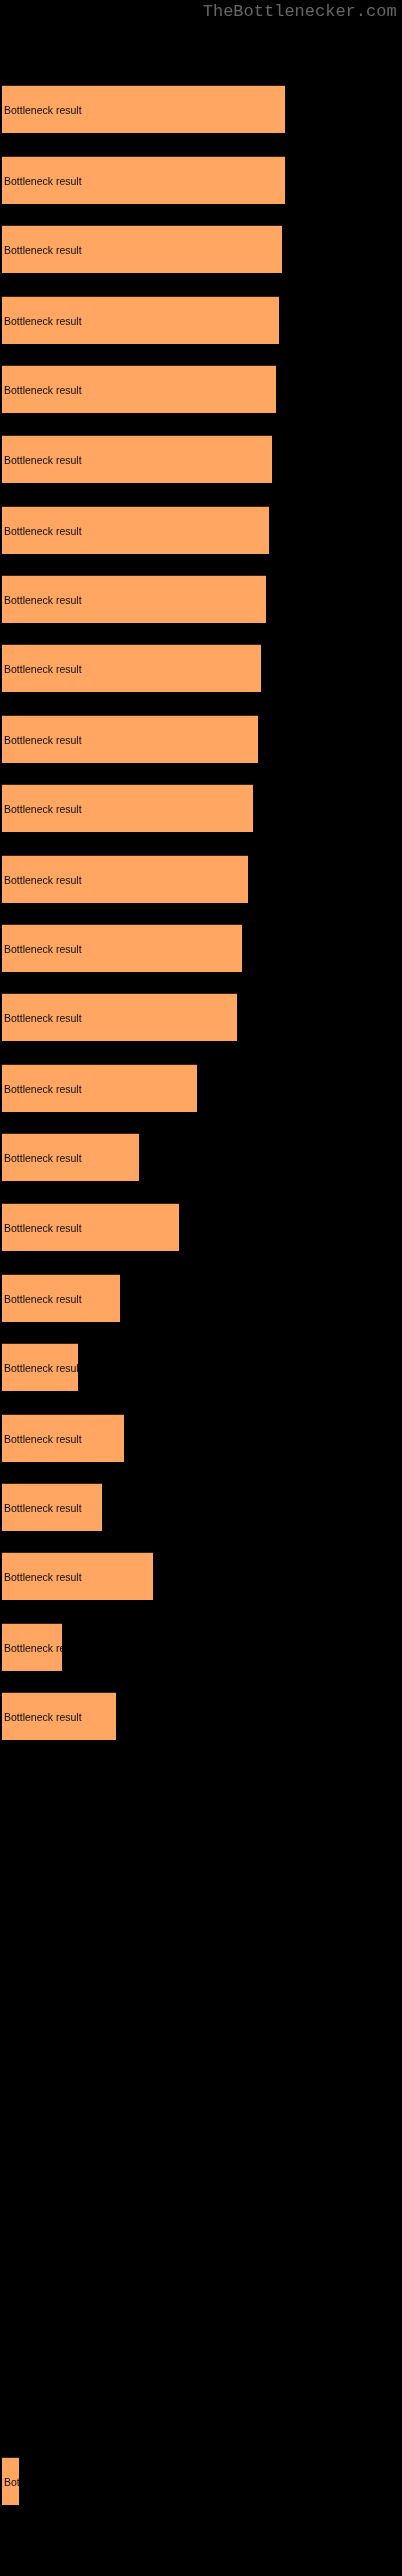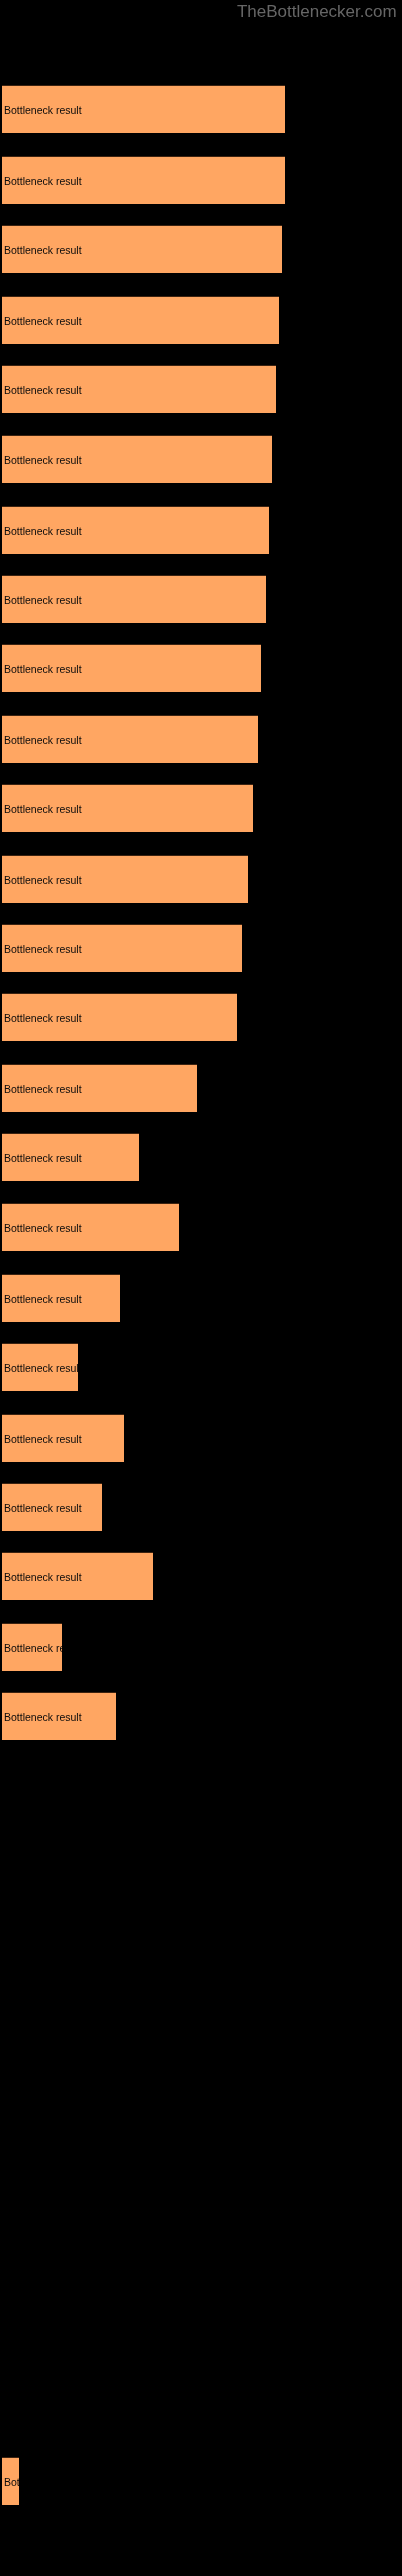--- a/index.html
+++ b/index.html
@@ -14,21 +14,21 @@
     background: #000000;
     overflow: hidden;
     font-family: "Liberation Sans", sans-serif;
   }
   #watermark {
     position: absolute;
     right: 6.4px;
     top: 1.6px;
     color: #666666;
     font-size: 17px;
-    font-family: Liberation Sans, sans-serif;
+    font-family: Liberation Mono, monospace;
     letter-spacing: 0px;
     white-space: nowrap;
     user-select: none;
     margin-left: 28px;
   }
   #plot {
     position: absolute;
     left: 0;
     top: 0;
     width: 403px;

